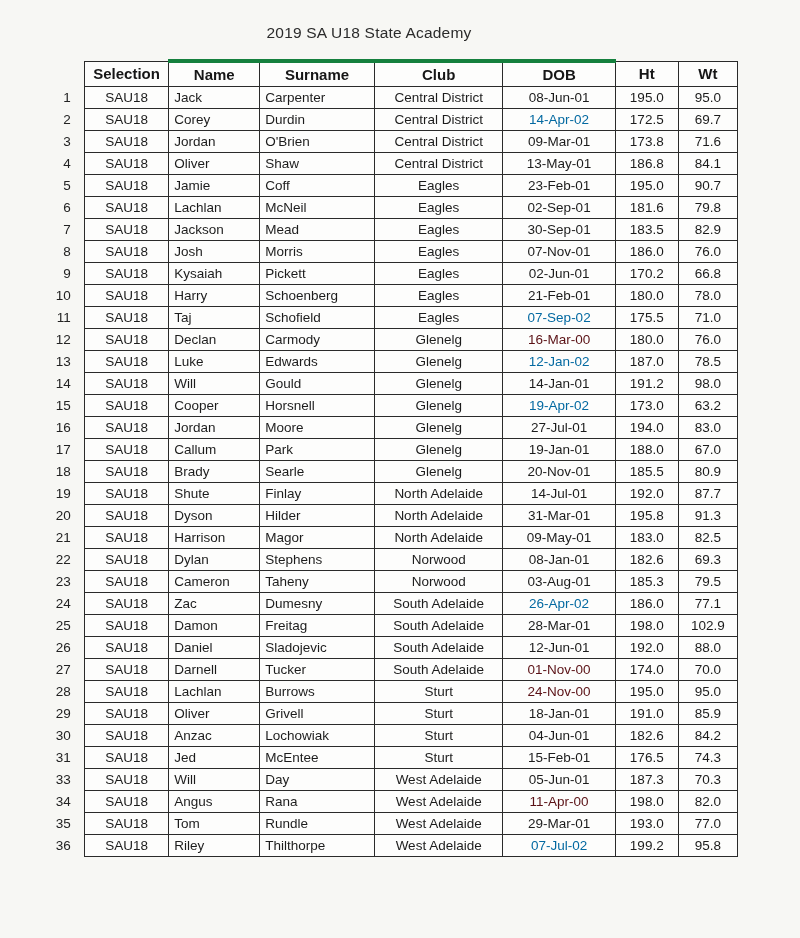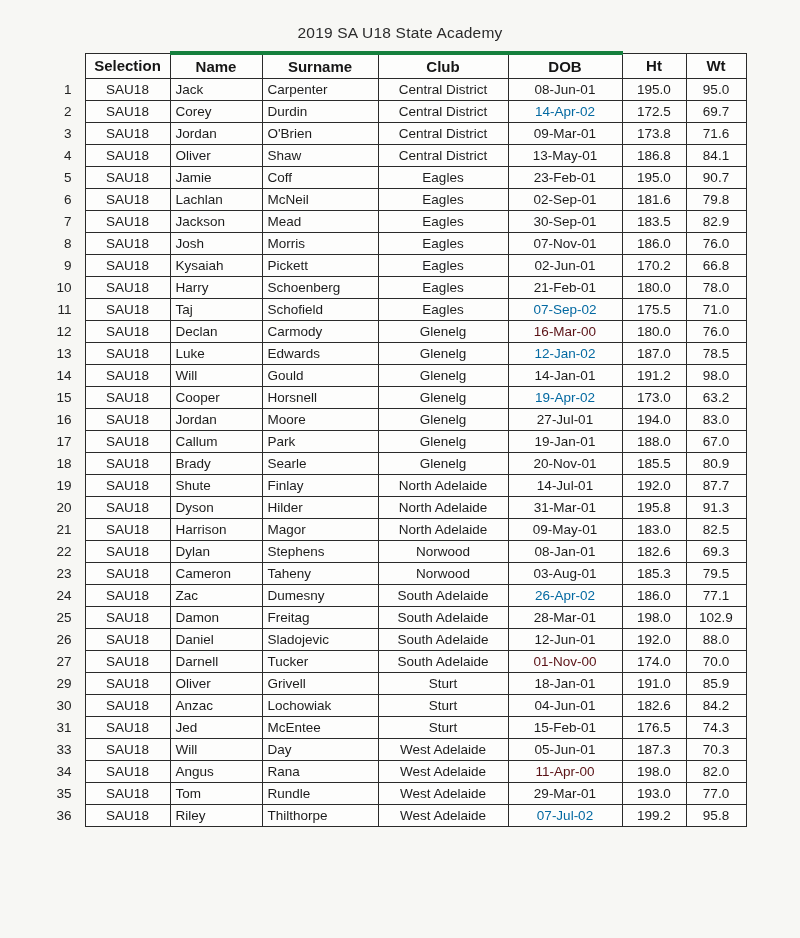--- a/index.html
+++ b/index.html
@@ -9,36 +9,36 @@
   body {
     width: 800px;
     height: 938px;
     background: #f7f7f4;
     font-family: "Liberation Sans", sans-serif;
     color: #1c1c1c;
     overflow: hidden;
   }
   .page {
     position: relative;
-    width: 800px;
+    width: 738px;
     height: 938px;
   }
   .doc-title {
     padding-top: 24px;
     text-align: center;
     font-size: 15.5px;
     font-weight: normal;
     color: #2b2b2b;
     letter-spacing: 0.2px;
   }
   table.roster {
     border-collapse: collapse;
     table-layout: fixed;
     margin-left: 38px;
-    margin-top: 9px;
+    margin-top: 17px;
     background: transparent;
   }
   col.w-num      { width: 47px;  }
   col.w-sel      { width: 85px;  }
   col.w-name     { width: 92px;  }
   col.w-surname  { width: 116px; }
   col.w-club     { width: 130px; }
   col.w-dob      { width: 114px; }
   col.w-ht       { width: 64px;  }
   col.w-wt       { width: 60px;  }
@@ -383,20 +383,30 @@
           <td class="rownum">27</td>
           <td class="c-sel">SAU18</td>
           <td class="c-name">Darnell</td>
           <td class="c-surname">Tucker</td>
           <td class="c-club">South Adelaide</td>
           <td class="c-dob hl-red">01-Nov-00</td>
           <td class="c-ht">174.0</td>
           <td class="c-wt">70.0</td>
         </tr>
         <tr>
+          <td class="rownum">28</td>
+          <td class="c-sel">SAU18</td>
+          <td class="c-name">Lachlan</td>
+          <td class="c-surname">Burrows</td>
+          <td class="c-club">Sturt</td>
+          <td class="c-dob hl-red">24-Nov-00</td>
+          <td class="c-ht">195.0</td>
+          <td class="c-wt">95.0</td>
+        </tr>
+        <tr>
           <td class="rownum">29</td>
           <td class="c-sel">SAU18</td>
           <td class="c-name">Oliver</td>
           <td class="c-surname">Grivell</td>
           <td class="c-club">Sturt</td>
           <td class="c-dob">18-Jan-01</td>
           <td class="c-ht">191.0</td>
           <td class="c-wt">85.9</td>
         </tr>
         <tr>

